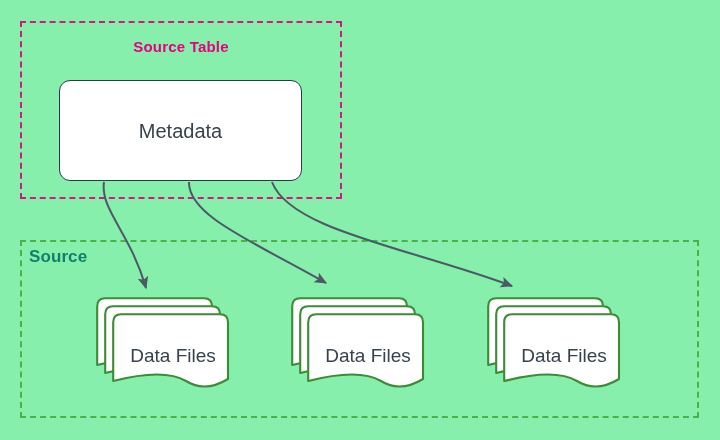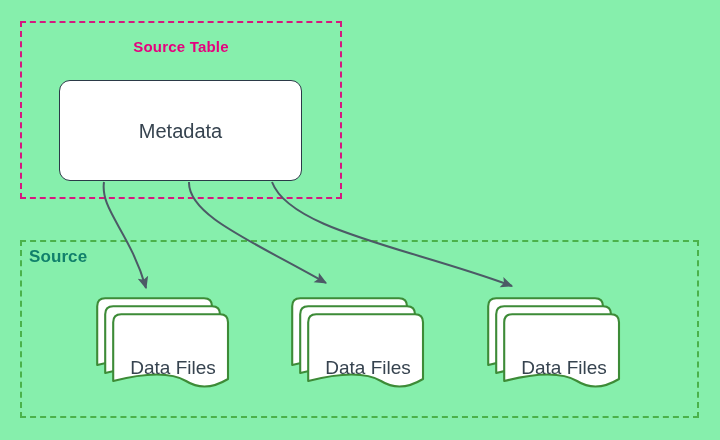--- a/index.html
+++ b/index.html
@@ -106,21 +106,21 @@
 
   .datafiles-stack svg {
     position: absolute;
     left: 0;
     top: 0;
     overflow: visible;
   }
   .datafiles-label {
     position: absolute;
     left: 16px;
-    top: 28px;
+    top: 16px;
     width: 122px;
     height: 86px;
     display: flex;
     align-items: center;
     justify-content: center;
     font-size: 19px;
     color: #36434f;
     pointer-events: none;
   }
 

